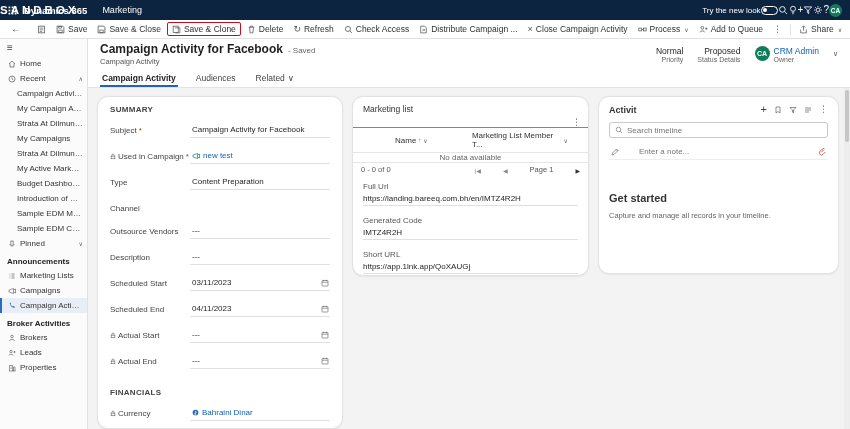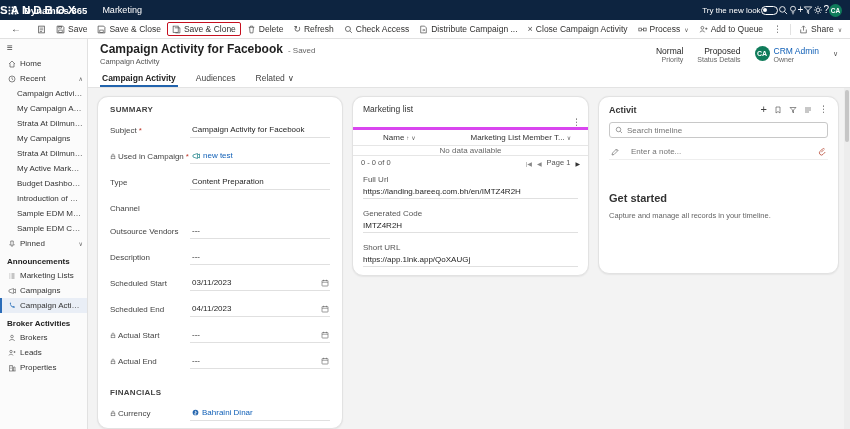--- a/index.html
+++ b/index.html
@@ -88,49 +88,49 @@
   .fvalue{flex:1;font-size:8px;color:#1f1f1f;border-bottom:1px solid #e0e0e0;
     padding:0 1px 3px 2px;display:flex;align-items:center;gap:3px;min-height:11px}
   .fvalue.link .ftext{color:#1160b7}
   .fspacer{flex:1}
   .fin-gap{height:6px}
 
   
   .card.mlist{width:237px;display:flex;flex-direction:column;height:180px;padding:5px 0 0;flex-shrink:0}
   .ml-title{font-size:8.5px;color:#333;padding:2px 10px 4px}
   .ml-toolbar{display:flex;justify-content:flex-end;padding:0 7px;height:11px;color:#555}
-  .ml-head{display:flex;border-top:3px solid #d946ef;border-bottom:1px solid #e6e6e6;
-    padding:3px 8px;font-size:8px;color:#333}
+  .ml-head{display:flex;border-top:1px solid #d946ef;border-bottom:1px solid #e6e6e6;
+    padding:3px 20px;font-size:8px;color:#333}
   .ml-col{display:flex;align-items:center;gap:2px}
   .ml-col1{flex:1;padding-left:22px}
   .ml-col2{flex:1.25}
   .ml-empty{flex:1;display:flex;align-items:center;justify-content:center;color:#666;
     font-size:8px;border-bottom:1px solid #e6e6e6}
   .ml-footer{display:flex;justify-content:space-between;align-items:center;
     padding:2px 8px;font-size:7.5px;color:#555}
-  .pager{display:flex;align-items:flex-end;gap:5px}
+  .pager{display:flex;align-items:flex-end;gap:22px}
   .pg{font-size:6px;color:#888;cursor:pointer}
   .pg.next{color:#333}
   .ml-fields{padding:6px 10px 0}
   .mf{margin-bottom:10px}
   .mf-label{font-size:8px;color:#555;margin-bottom:3px}
   .mf-value{font-size:8px;color:#1f1f1f;border-bottom:1px solid #e0e0e0;padding-bottom:2px;
     white-space:nowrap;overflow:hidden}
 
   
   .card.tl{width:241px;height:178px;padding:7px 10px;flex-shrink:0}
   .tl-head{display:flex;align-items:center;margin-bottom:7px}
   .tl-title{font-size:9px;font-weight:bold;color:#333}
   .tl-icons{margin-left:auto;display:flex;align-items:center;gap:7px;color:#555}
   .tl-plus{font-size:11px;line-height:1;color:#444}
   .tl-search{display:flex;align-items:center;gap:4px;border:1px solid #c8c8c8;border-radius:3px;
     height:16px;padding:0 5px;margin-bottom:6px}
   .tl-search input,.tl-note input{border:none;outline:none;flex:1;font-size:8px;
     font-family:"Liberation Sans",sans-serif;background:transparent;color:#333;min-width:0}
-  .tl-note{display:flex;align-items:center;gap:12px;height:16px;padding:0 2px;
+  .tl-note{display:flex;align-items:center;gap:20px;height:16px;padding:0 2px;
     border-bottom:1px solid #eee;margin-bottom:4px}
   .tl-getstarted{text-align:left;margin-top:32px}
   .gs-title{font-size:11px;font-weight:bold;color:#333;margin-bottom:7px}
   .gs-sub{font-size:7.5px;color:#666}
 
   .vscroll{position:absolute;right:0;top:0;bottom:0;width:6px;background:#ededed}
   .vscroll .thumb{position:absolute;top:2px;left:1px;width:4px;height:52px;
     background:#c6c6c6;border-radius:2px}
 </style>
 </head>

